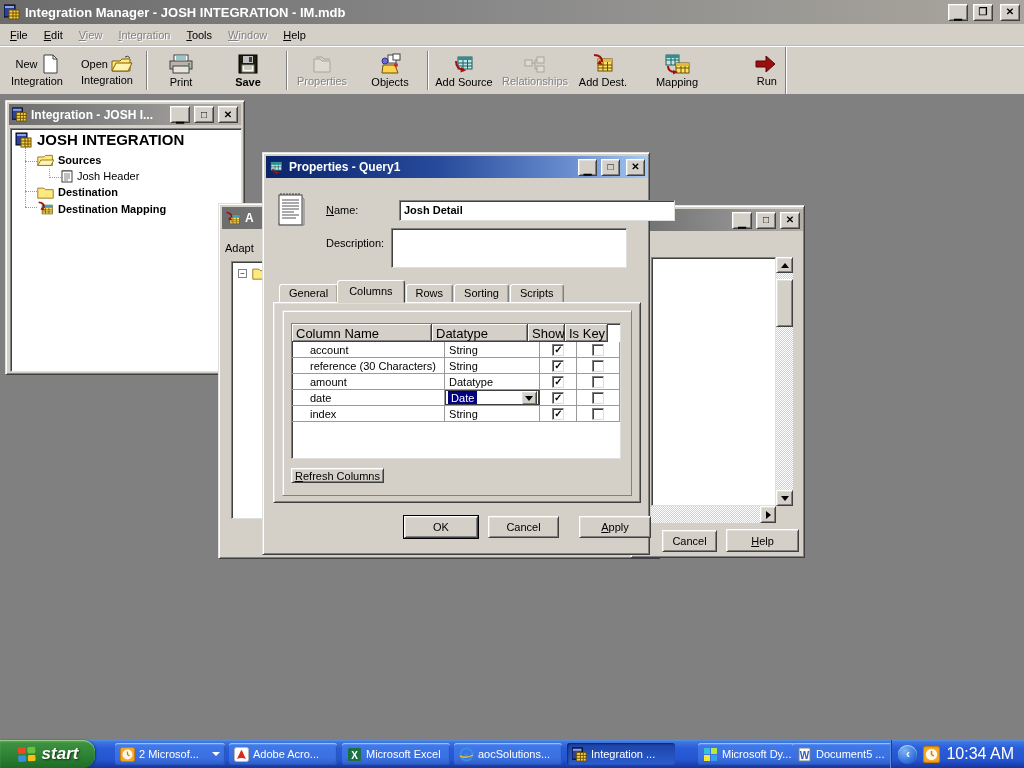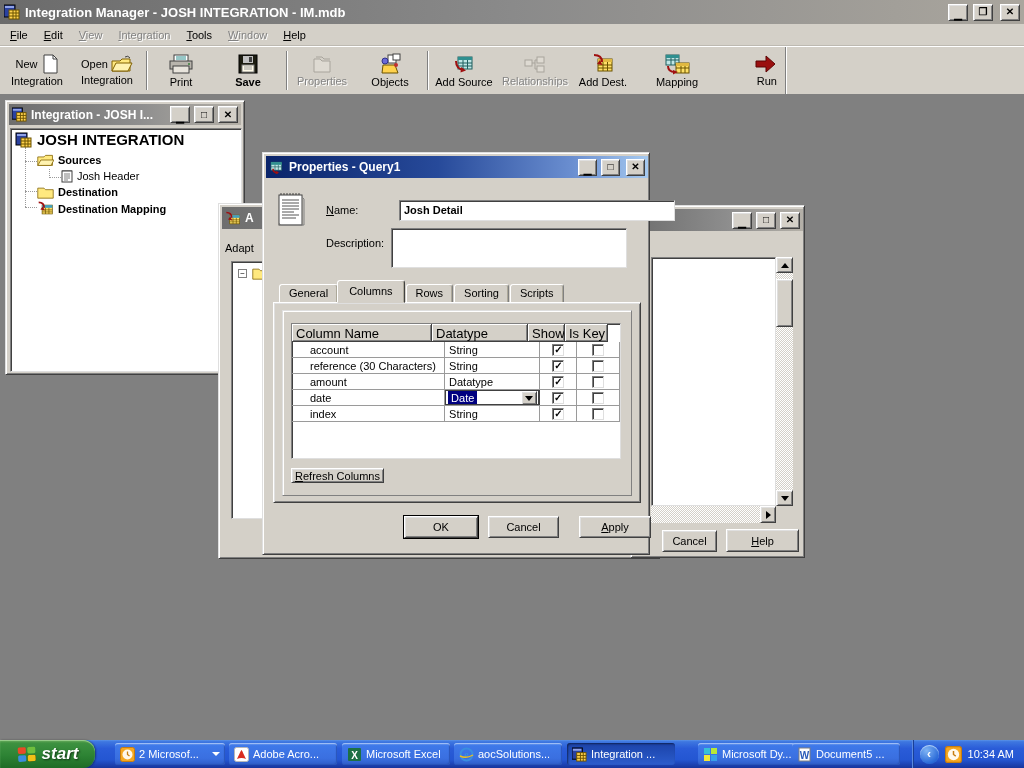--- a/index.html
+++ b/index.html
@@ -102,21 +102,21 @@
               background:linear-gradient(180deg,#79a5f1 0%, #3e78e9 12%, #3a6fe0 70%, #2e5dc8 100%);
               box-shadow: inset 0 1px 0 #9dbdf5, inset -1px -1px 1px #2a55b8;
               display:flex; align-items:center; gap:4px; padding:0 5px; color:#fff; font-size:11px; white-space:nowrap; overflow:hidden; }
   .task-btn.active { background:linear-gradient(180deg,#1c42a8 0%, #2350bb 50%, #2c5ccc 100%);
                      box-shadow: inset 1px 1px 2px rgba(0,0,0,.5); }
   .task-btn .tlbl { overflow:hidden; text-overflow:clip; flex:1; }
   .task-grp-arrow { width:0;height:0;border-left:4px solid transparent;border-right:4px solid transparent;border-top:4px solid #fff; margin-left:2px; }
   .tray { position:absolute; right:0; top:0; height:28px; display:flex; align-items:center; gap:6px; padding:0 10px 0 6px;
           border-left:1px solid #1a3f96; box-shadow:-1px 0 0 #5b8ae0;
           background:linear-gradient(180deg,#5a93e8 0%, #3e77e0 6%, #2a5cd8 30%, #2456d2 70%, #17359c 100%); }
-  .tray-time { color:#fff; font-size:11px; }
+  .tray-time { color:#fff; font-size:16px; }
   .chevron-circle { width:19px; height:19px; border-radius:50%;
                     background:radial-gradient(circle at 35% 30%, #7fb4f4, #2a6ad8 70%, #1c4fb0);
                     color:#fff; font-weight:bold; display:flex; align-items:center; justify-content:center; font-size:12px;
                     box-shadow: inset 0 1px 1px #b8d4f8; }
   .icon { display:inline-flex; flex:none; }
 </style>
 </head>
 <body>
 
 <div class="desktop">

